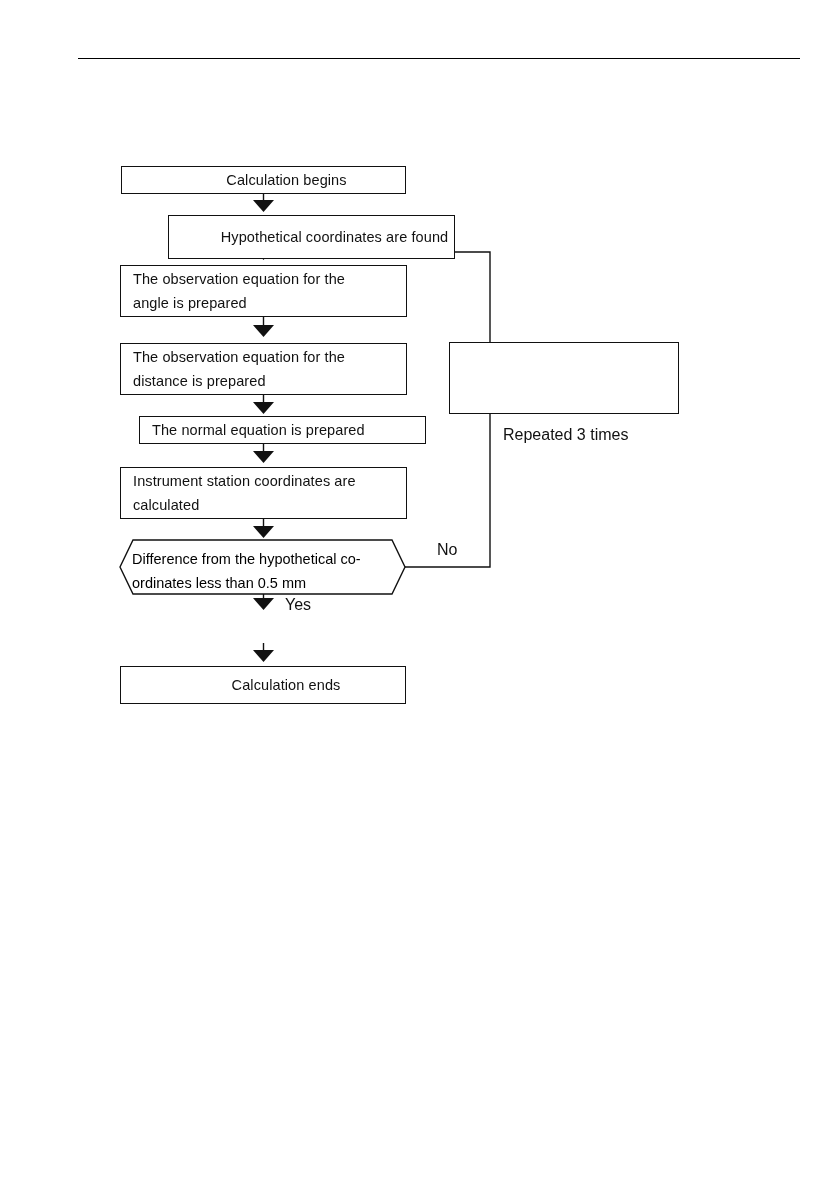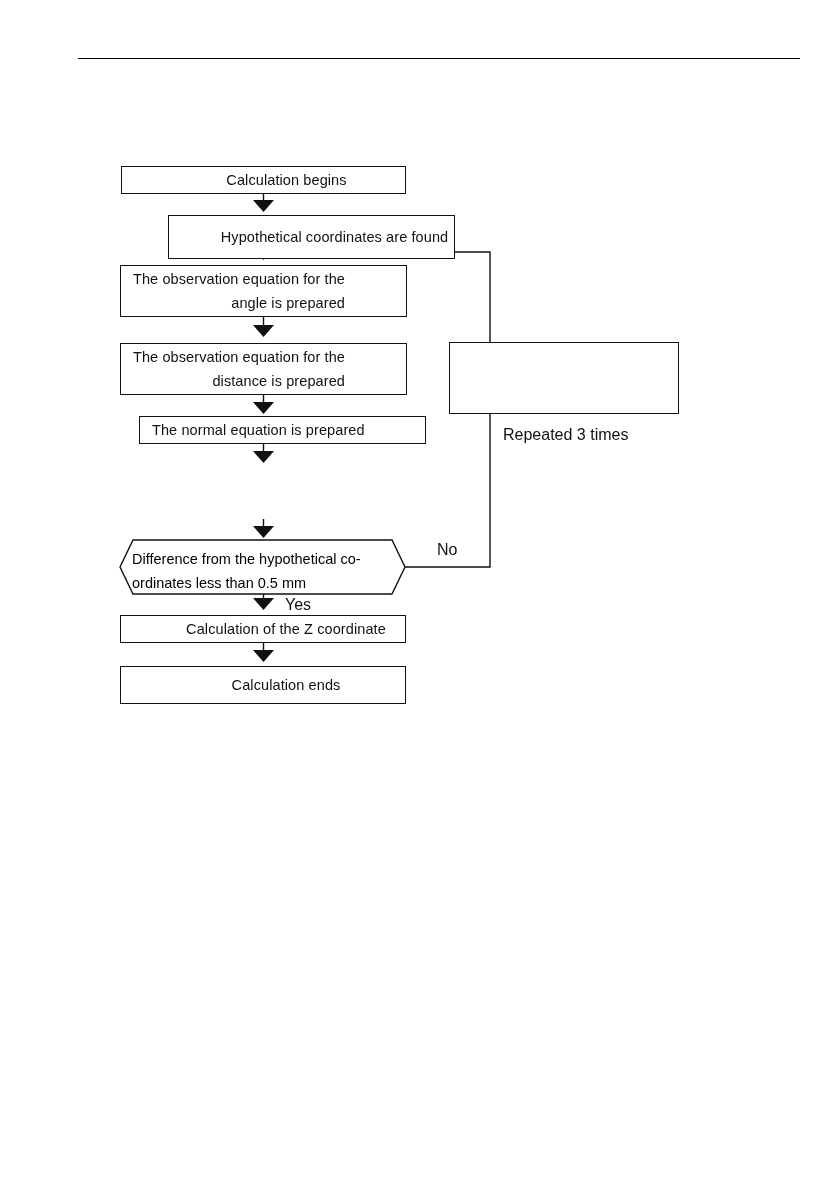--- a/index.html
+++ b/index.html
@@ -41,21 +41,21 @@
     color: #111;
     white-space: pre-line;
     letter-spacing: 0.1px;
   }
   .node-label.center {
     text-align: center;
     width: 100%;
     left: 0;
   }
   .node-label.left {
-    text-align: right;
+    text-align: left;
   }
   .edge-label {
     position: absolute;
     font-size: 16px;
     line-height: 17px;
     color: #111;
   }
   .node-box {
     position: absolute;
     box-sizing: border-box;
@@ -136,29 +136,30 @@
 
   <div class="node-box pad-left" style="left:120px; top:343px; width:287px; height:52px;">
     <span class="node-label left" style="position:static;">The observation equation for the
 distance is prepared</span>
   </div>
 
   <div class="node-box pad-left" style="left:120px; top:416px; width:287px; height:28px;margin-left:19px;">
     <span class="node-label left" style="position:static;">The normal equation is prepared</span>
   </div>
 
+  <div class="node-box pad-left" style="left:120px; top:467px; width:287px; height:52px;">
+    <span class="node-label left" style="position:static;">Instrument station coordinates are
+calculated</span>
+  </div>
 
   <div class="hex-wrap" style="left:120px; top:540px; width:285px; height:54px;">
     <span class="hex-text">Difference from the hypothetical co-
 ordinates less than 0.5 mm</span>
   </div>
 
-  <div class="node-box pad-center" style="left:120px; top:615px; width:286px; height:28px;">
-    <span class="node-label center" style="position:static;">Calculation of the Z coordinate</span>
-  </div>
 
   <div class="node-box pad-center" style="left:120px; top:666px; width:286px; height:38px;">
     <span class="node-label center" style="position:static;">Calculation ends</span>
   </div>
 
   <div class="node-box pad-center" style="left:449px; top:342px; width:230px; height:72px;">
     <span class="node-label center" style="position:static;"></span>
   </div>
 
   <div class="edge-label" style="left:285px; top:596px;">Yes</div>

